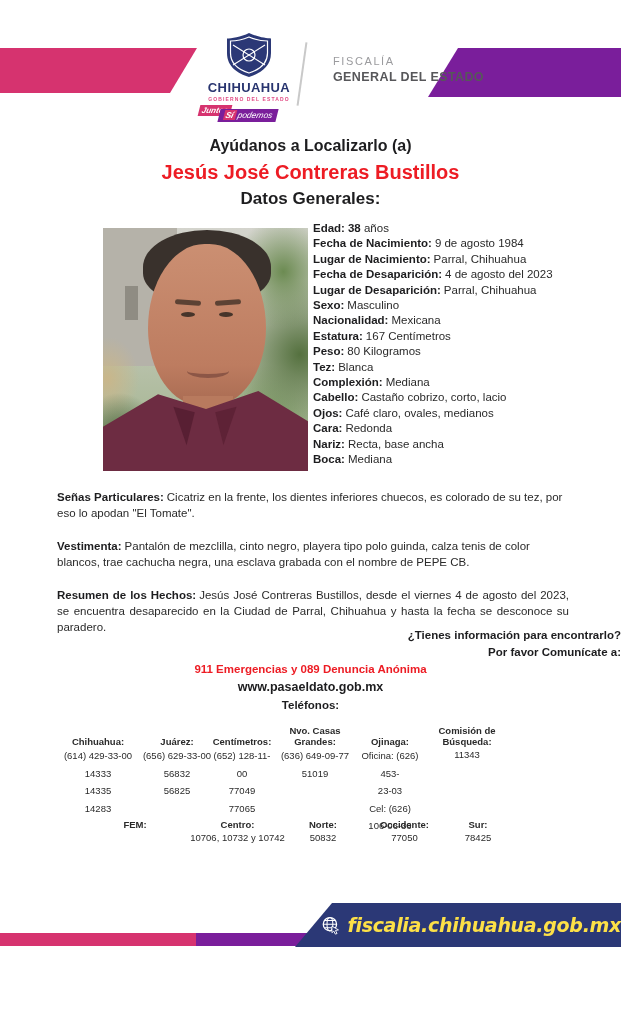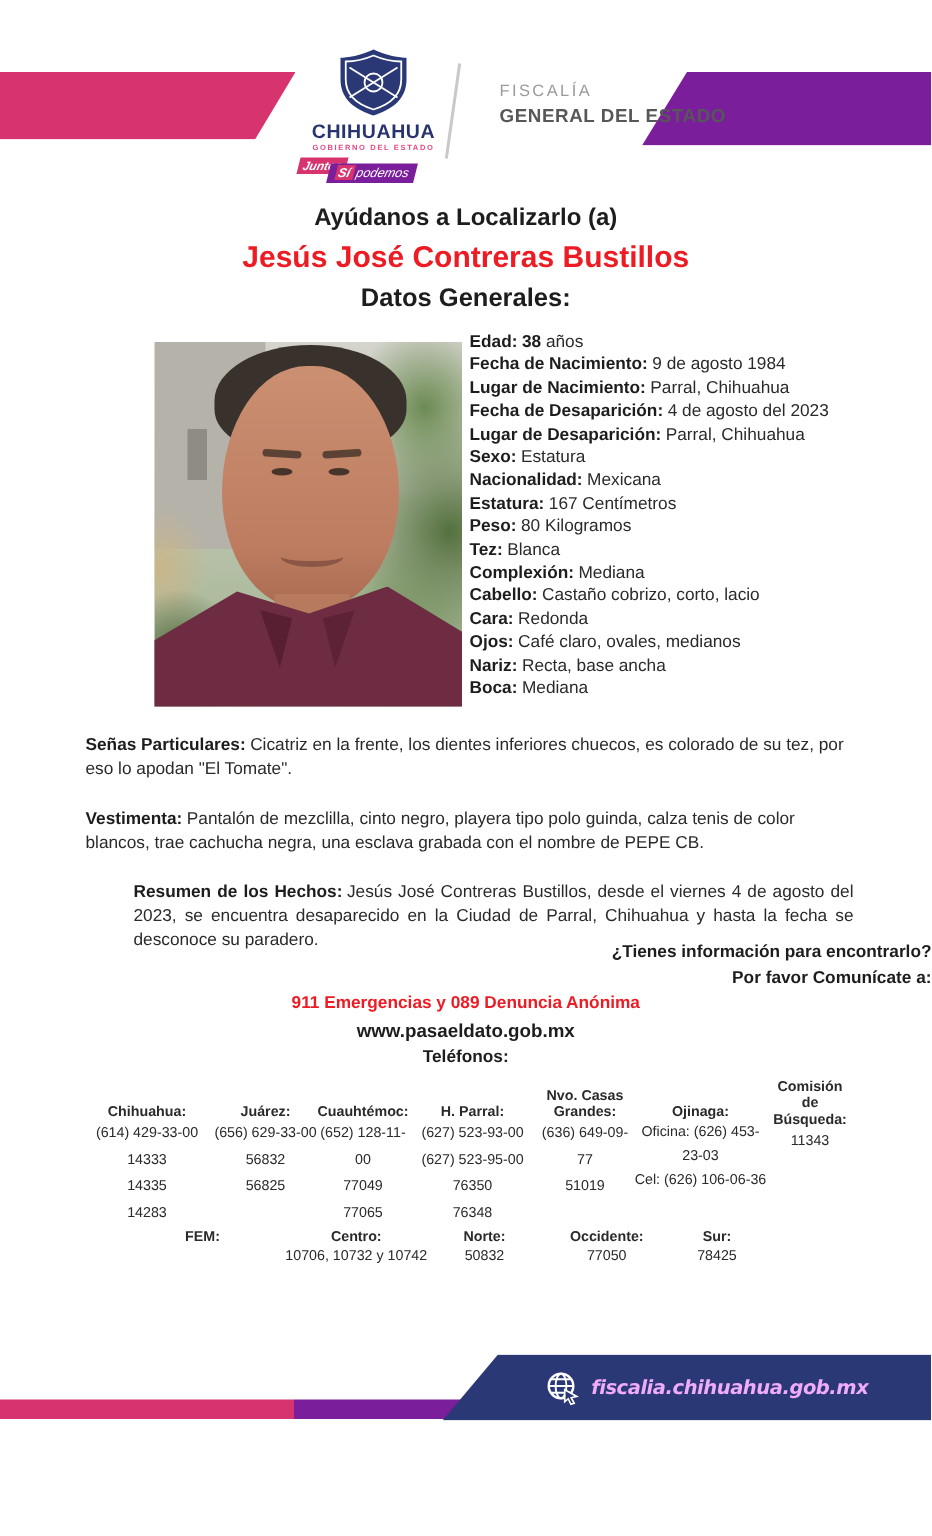--- a/index.html
+++ b/index.html
@@ -69,21 +69,21 @@
 
   .datos-list { position:absolute; left:313px; top:-7px; width:280px; list-style:none;
                 font-size:11.5px; line-height:15.4px; color:#2a2a2a; }
   .datos-list .lbl { font-weight:bold; color:#1d1d1f; margin-right:3px; }
   .datos-list .lblv { font-weight:bold; color:#1d1d1f; }
 
   
   .paras { position:absolute; top:489px; left:57px; width:512px; font-size:11.5px; line-height:16px; color:#2a2a2a; }
   .paras p { margin-bottom:17px; }
   .paras .lbl { font-weight:bold; color:#1d1d1f; margin-right:3px; }
-  .paras p.just { text-align:justify;margin-left:32px; }
+  .paras p.just { text-align:justify; }
 
   
   .contact { position:absolute; top:629px; left:0; width:621px; text-align:center; color:#1d1d1f; }
   .contact div { margin-bottom:5px; }
   .c-question, .c-cta { font-size:11.5px; font-weight:bold;text-align:right; }
   .c-emergency { font-size:11.5px; font-weight:bold; color:#ed1c24; }
   .c-website { font-size:12.5px; font-weight:bold; }
   .c-phones-title { font-size:11.5px; font-weight:bold; }
 
   
@@ -102,21 +102,21 @@
   .fem-cell .val { display:block; line-height:15px; }
   .fem-0 { left:100px; width:70px; } .fem-1 { left:160px; width:155px; }
   .fem-2 { left:283px; width:80px; } .fem-3 { left:357px; width:95px; } .fem-4 { left:438px; width:80px; }
 
   
   .ftr-pink { position:absolute; left:0; top:933px; width:196px; height:13px; background:#d6336f; }
   .ftr-purple { position:absolute; left:196px; top:933px; width:120px; height:13px; background:#7a1e9b; }
   .ftr-navy { position:absolute; left:295px; top:903px; width:326px; height:44px; background:#2b3876;
               clip-path:polygon(37px 0,100% 0,100% 100%,0 100%);
               display:flex; align-items:center; justify-content:center; gap:7px; padding-left:26px; }
-  .ftr-url { color:#f0abfc; font-size:13px; font-weight:bold; font-style:italic;
+  .ftr-url { color:#fde047; font-size:19px; font-weight:bold; font-style:italic;
              font-family:"DejaVu Sans","Liberation Sans",sans-serif; letter-spacing:-0.3px; }
 </style>
 </head>
 <body>
 
 <div class="page">
 
   <div class="hdr-pink"></div>
   <div class="hdr-purple"></div>
 
@@ -166,29 +166,29 @@
       <div class="ph-collar-l"></div>
       <div class="ph-collar-r"></div>
     </div>
 
     <ul class="datos-list">
       <li><span class="lbl">Edad:</span><span class="lblv">38</span><span> años</span></li>
       <li><span class="lbl">Fecha de Nacimiento:</span><span>9 de agosto 1984</span></li>
       <li><span class="lbl">Lugar de Nacimiento:</span><span>Parral, Chihuahua</span></li>
       <li><span class="lbl">Fecha de Desaparición:</span><span>4 de agosto del 2023</span></li>
       <li><span class="lbl">Lugar de Desaparición:</span><span>Parral, Chihuahua</span></li>
-      <li><span class="lbl">Sexo:</span><span>Estatura</span></li>
+      <li><span class="lbl">Sexo:</span><span>Masculino</span></li>
       <li><span class="lbl">Nacionalidad:</span><span>Mexicana</span></li>
       <li><span class="lbl">Estatura:</span><span>167 Centímetros</span></li>
       <li><span class="lbl">Peso:</span><span>80 Kilogramos</span></li>
       <li><span class="lbl">Tez:</span><span>Blanca</span></li>
       <li><span class="lbl">Complexión:</span><span>Mediana</span></li>
       <li><span class="lbl">Cabello:</span><span>Castaño cobrizo, corto, lacio</span></li>
+      <li><span class="lbl">Ojos:</span><span>Café claro, ovales, medianos</span></li>
       <li><span class="lbl">Cara:</span><span>Redonda</span></li>
-      <li><span class="lbl">Ojos:</span><span>Café claro, ovales, medianos</span></li>
       <li><span class="lbl">Nariz:</span><span>Recta, base ancha</span></li>
       <li><span class="lbl">Boca:</span><span>Mediana</span></li>
     </ul>
   </div>
 
   <div class="paras">
     <p><span class="lbl">Señas Particulares:</span><span>Cicatriz en la frente, los dientes inferiores chuecos, es colorado de su tez, por eso lo apodan "El Tomate".</span></p>
     <p><span class="lbl">Vestimenta:</span><span>Pantalón de mezclilla, cinto negro, playera tipo polo guinda, calza tenis de color blancos, trae cachucha negra, una esclava grabada con el nombre de PEPE CB.</span></p>
     <p class="just"><span class="lbl">Resumen de los Hechos:</span><span>Jesús José Contreras Bustillos, desde el viernes 4 de agosto del 2023, se encuentra desaparecido en la Ciudad de Parral, Chihuahua y hasta la fecha se desconoce su paradero.</span></p>
   </div>
@@ -209,31 +209,24 @@
       <div class="ph-line">14335</div>
       <div class="ph-line">14283</div>
     </div>
     <div class="ph-col">
       <div class="ph-head">Juárez:</div>
       <div class="ph-line">(656) 629-33-00</div>
       <div class="ph-line">56832</div>
       <div class="ph-line">56825</div>
     </div>
     <div class="ph-col">
-      <div class="ph-head">Cuauhtémoc:</div>
+      <div class="ph-head">Centímetros:</div>
       <div class="ph-line">(652) 128-11-00</div>
       <div class="ph-line">77049</div>
       <div class="ph-line">77065</div>
-    </div>
-    <div class="ph-col">
-      <div class="ph-head">H. Parral:</div>
-      <div class="ph-line">(627) 523-93-00</div>
-      <div class="ph-line">(627) 523-95-00</div>
-      <div class="ph-line">76350</div>
-      <div class="ph-line">76348</div>
     </div>
     <div class="ph-col">
       <div class="ph-head">Nvo. Casas Grandes:</div>
       <div class="ph-line">(636) 649-09-77</div>
       <div class="ph-line">51019</div>
     </div>
     <div class="ph-col">
       <div class="ph-head">Ojinaga:</div>
       <div class="ph-line">Oficina: (626) 453-</div>
       <div class="ph-line">23-03</div>

